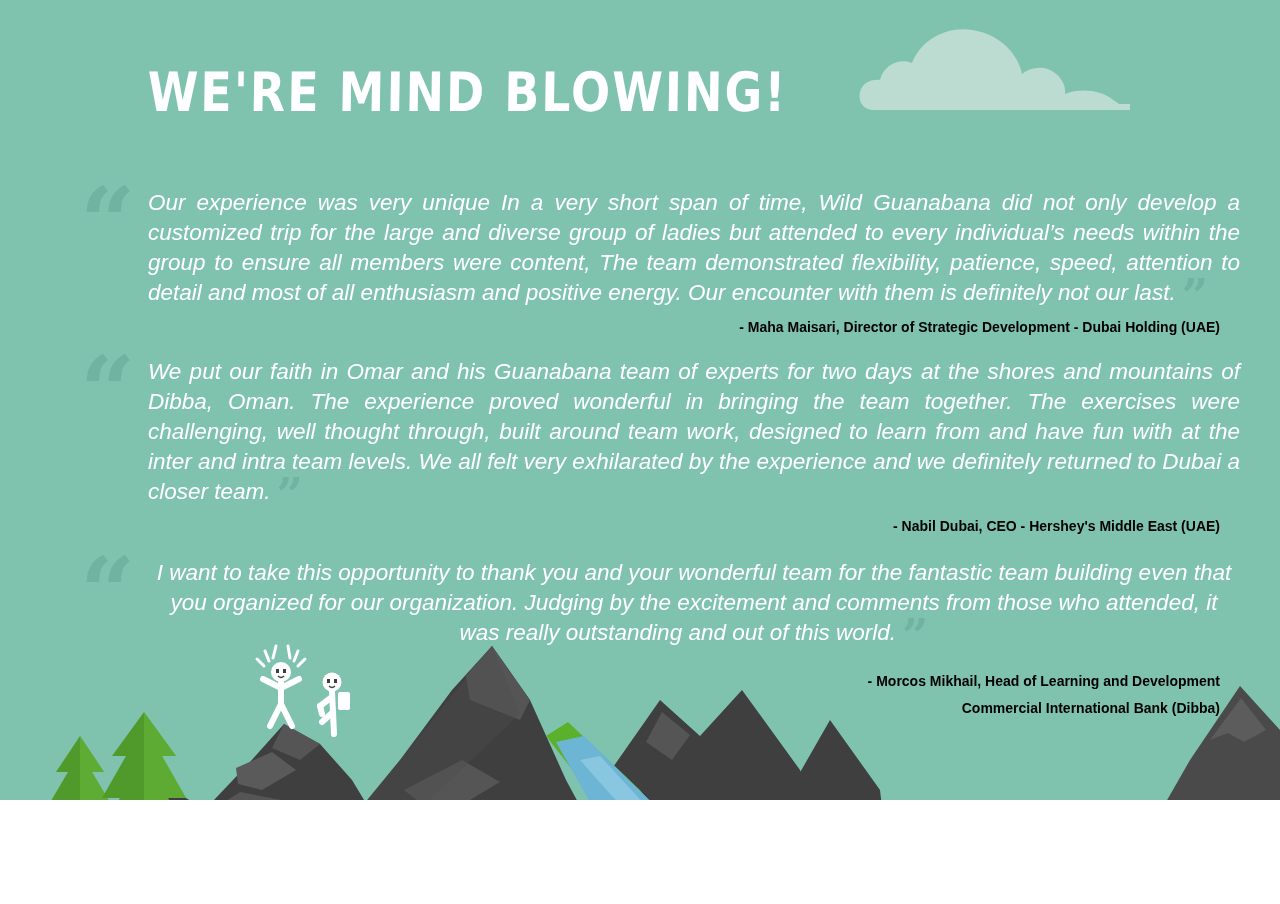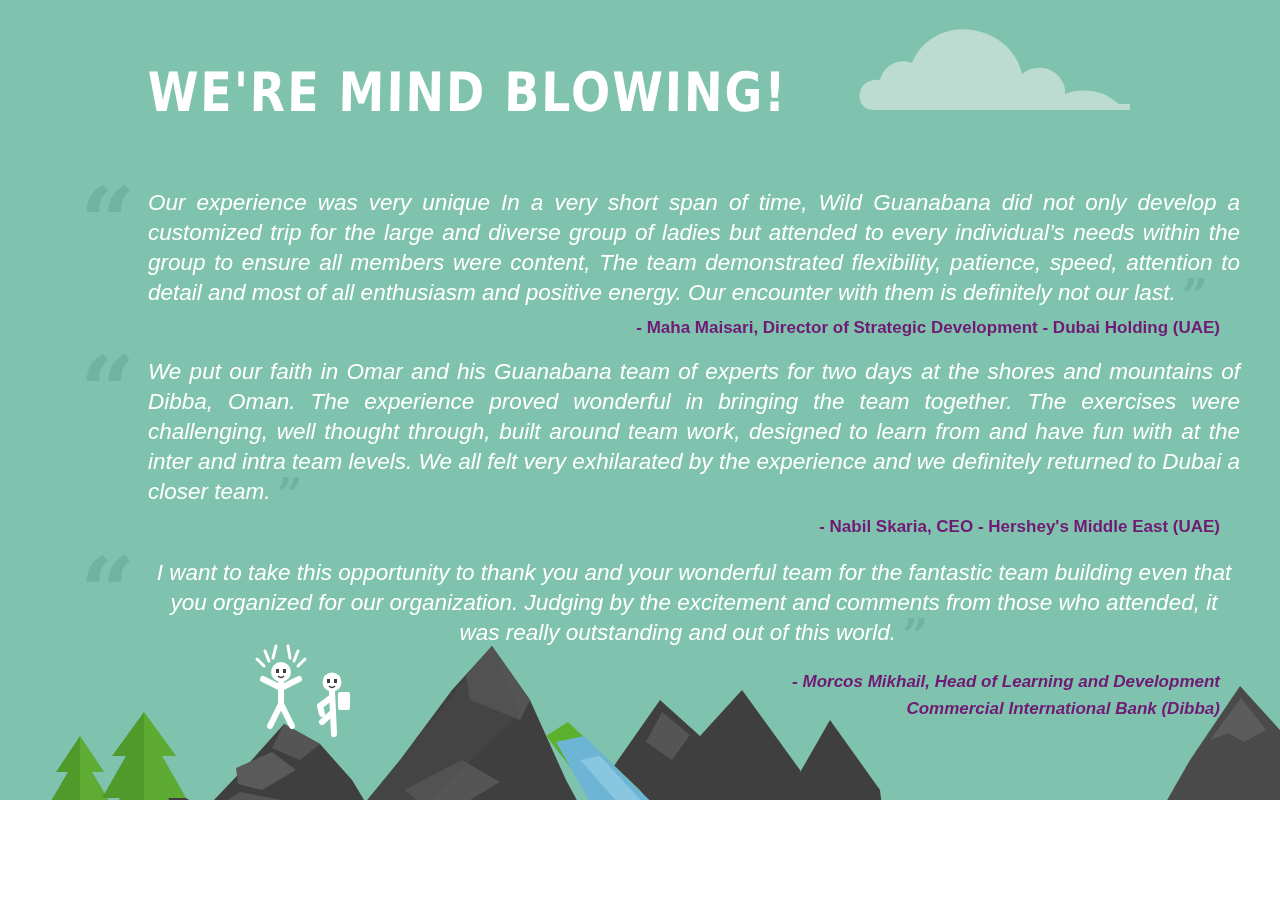--- a/index.html
+++ b/index.html
@@ -98,24 +98,24 @@
     font-size: 46px;
     line-height: 0;
     vertical-align: -12px;
     color: #6fb3a0;
     margin-left: 6px;
     user-select: none;
   }
 
   .attribution {
     margin-top: 6px;
-    color: #701a75;
+    color: #000000;
     font-family: "Liberation Sans", sans-serif;
     font-weight: bold;
-    font-size: 17px;
+    font-size: 14px;
     line-height: 27px;
     text-align: right;
     padding-right: 20px;
   }
   .attribution .line2 { display: block; }
 </style>
 </head>
 <body>
 
 <div id="poster">
@@ -228,27 +228,27 @@
 
       <div class="testimonial">
         <span class="quote-open">“</span>
         <div class="quote-body"><span>Our experience was very unique In a very short span of time, Wild Guanabana did not only develop a customized trip for the large and diverse group of ladies but attended to every individual’s needs within the group to ensure all members were content, The team demonstrated flexibility, patience, speed, attention to detail and most of all enthusiasm and positive energy. Our encounter with them is definitely not our last.</span><span class="quote-close">”</span></div>
         <div class="attribution">- Maha Maisari, Director of Strategic Development - Dubai Holding (UAE)</div>
       </div>
 
       <div class="testimonial" style="margin-top:16px;">
         <span class="quote-open">“</span>
         <div class="quote-body"><span>We put our faith in Omar and his Guanabana team of experts for two days at the shores and mountains of Dibba, Oman. The experience proved wonderful in bringing the team together. The exercises were challenging, well thought through, built around team work, designed to learn from and have fun with at the inter and intra team levels. We all felt very exhilarated by the experience and we definitely returned to Dubai a closer team.</span><span class="quote-close">”</span></div>
-        <div class="attribution">- Nabil Skaria, CEO - Hershey's Middle East (UAE)</div>
+        <div class="attribution">- Nabil Dubai, CEO - Hershey's Middle East (UAE)</div>
       </div>
 
       <div class="testimonial" style="margin-top:18px;">
         <span class="quote-open">“</span>
         <div class="quote-body nojustify"><span>I want to take this opportunity to thank you and your wonderful team for the fantastic team building even that you organized for our organization. Judging by the excitement and comments from those who attended, it was really outstanding and out of this world.</span><span class="quote-close">”</span></div>
-        <div class="attribution" style="margin-top:20px;font-style:italic;">
+        <div class="attribution" style="margin-top:20px;">
           <span>- Morcos Mikhail, Head of Learning and Development</span>
           <span class="line2">Commercial International Bank (Dibba)</span>
         </div>
       </div>
 
     </div>
   </div>
 </div>
 
 </body></html>

